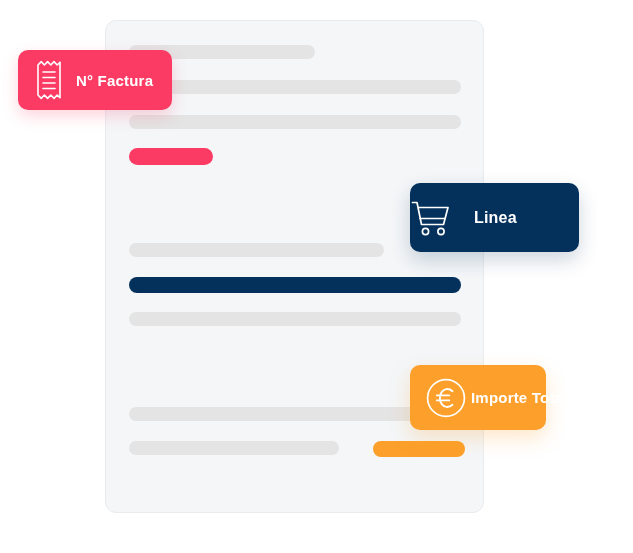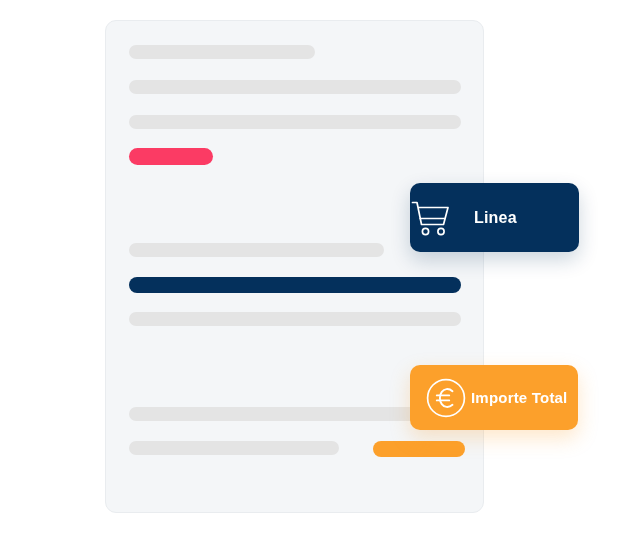--- a/index.html
+++ b/index.html
@@ -87,21 +87,21 @@
     background: #04305c;
     box-shadow: 0 8px 20px rgba(4, 48, 92, 0.20);
   }
   .badge-line .badge-icon { width: 46px; height: 44px; }
   .badge-line .badge-label { font-size: 16px; margin-left: 18px; }
 
   
   .badge-amount {
     left: 410px;
     top: 365px;
-    width: 168px;
+    width: 136px;
     height: 65px;
     background: #fca02b;
     padding-left: 15px;
     box-shadow: 0 8px 20px rgba(252, 160, 43, 0.25);
   }
   .badge-amount .badge-icon { width: 42px; height: 42px; }
   .badge-amount .badge-label { font-size: 15px; margin-left: 4px; }
 </style>
 </head>
 <body>
@@ -115,20 +115,33 @@
       <div class="line" style="left: 23px; top: 94px; width: 332px; height: 14px; border-radius: 7px; background: rgb(228, 228, 228);"></div>
       <div class="line pink" style="left: 23px; top: 127px; width: 84px; height: 17px; border-radius: 8.5px; background: rgb(251, 59, 100);"></div>
       <div class="line" style="left: 23px; top: 222px; width: 255px; height: 14px; border-radius: 7px; background: rgb(228, 228, 228);"></div>
       <div class="line navy" style="left: 23px; top: 256px; width: 332px; height: 16px; border-radius: 8px; background: rgb(4, 48, 92);"></div>
       <div class="line" style="left: 23px; top: 291px; width: 332px; height: 14px; border-radius: 7px; background: rgb(228, 228, 228);"></div>
       <div class="line" style="left: 23px; top: 386px; width: 333px; height: 14px; border-radius: 7px; background: rgb(228, 228, 228);"></div>
       <div class="line" style="left: 23px; top: 420px; width: 210px; height: 14px; border-radius: 7px; background: rgb(228, 228, 228);"></div>
       <div class="line orange" style="left: 267px; top: 420px; width: 92px; height: 16px; border-radius: 8px; background: rgb(252, 160, 43);"></div>
     </div>
 
+  <div class="badge badge-invoice">
+    <span class="badge-icon">
+      <svg width="30" height="40" viewBox="0 0 30 40" aria-hidden="true">
+        <path d="M4 5 L7.2 1.6 L10.4 5 L13.6 1.6 L16.8 5 L20 1.6 L23.2 5 L26 2.2
+                 L26 37.8 L23.2 35 L20 38.4 L16.8 35 L13.6 38.4 L10.4 35 L7.2 38.4 L4 35 Z" fill="none" stroke="#ffffff" stroke-width="1.6" stroke-linejoin="round" stroke-linecap="round"></path>
+        <line x1="9" y1="12" x2="21" y2="12" stroke="#ffffff" stroke-width="1.6" stroke-linecap="round"></line>
+        <line x1="9" y1="17.5" x2="21" y2="17.5" stroke="#ffffff" stroke-width="1.6" stroke-linecap="round"></line>
+        <line x1="9" y1="23" x2="21" y2="23" stroke="#ffffff" stroke-width="1.6" stroke-linecap="round"></line>
+        <line x1="9" y1="28.5" x2="21" y2="28.5" stroke="#ffffff" stroke-width="1.6" stroke-linecap="round"></line>
+      </svg>
+    </span>
+    <span class="badge-label">N° Factura</span>
+  </div>
 
   <div class="badge badge-line">
     <span class="badge-icon">
       <svg width="46" height="44" viewBox="0 0 46 44" aria-hidden="true">
         <g fill="none" stroke="#ffffff" stroke-width="1.7" stroke-linecap="round" stroke-linejoin="round">
           <path d="M2.5 6.5 L7 6.5 L11.5 28.5 L33.5 28.5 L38 11.5 L8.6 11.5"></path>
           <line x1="10.2" y1="22.5" x2="34.6" y2="22.5"></line>
           <circle cx="15.5" cy="35.5" r="3.1"></circle>
           <circle cx="31" cy="35.5" r="3.1"></circle>
         </g>

